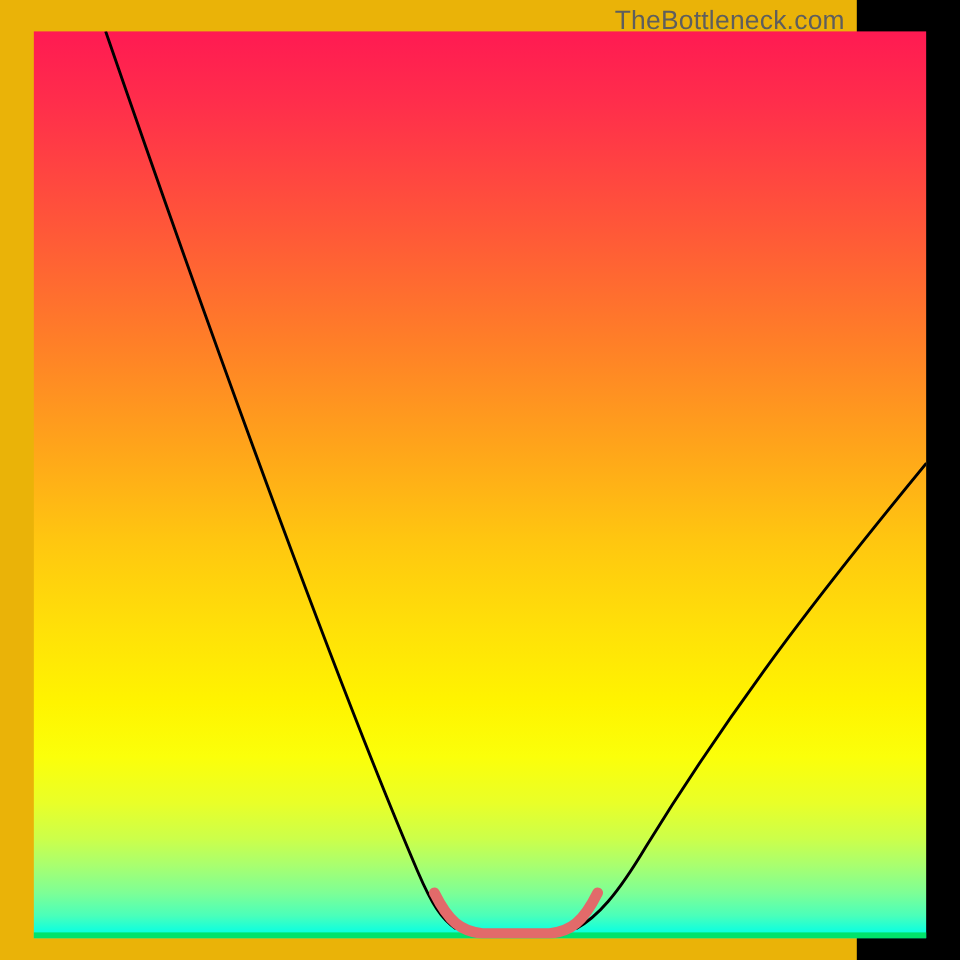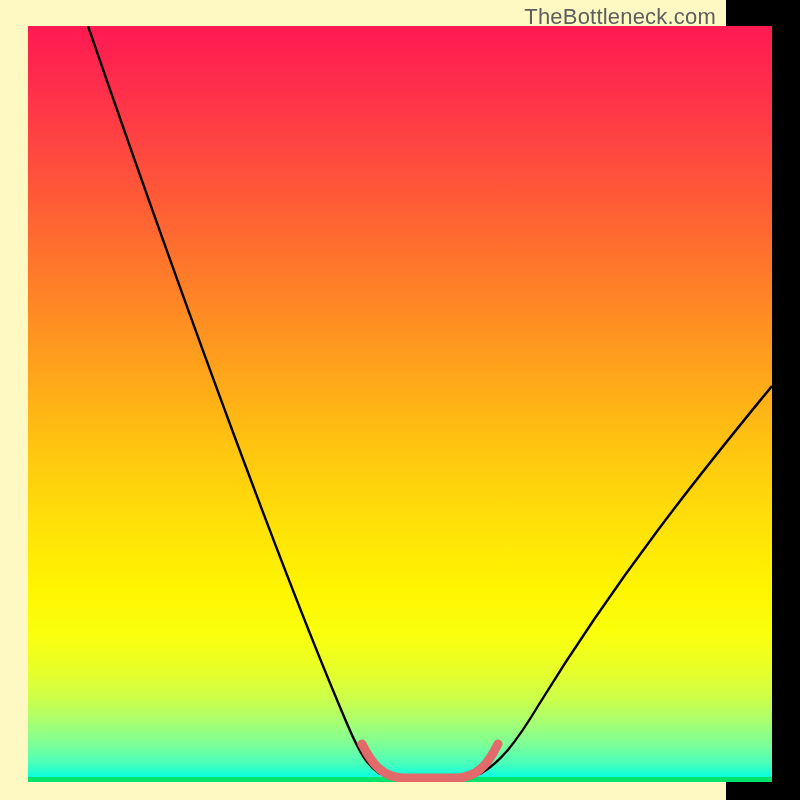--- a/index.html
+++ b/index.html
@@ -10,22 +10,21 @@
     background: #000;
     overflow: hidden;
     font-family: Arial, Helvetica, sans-serif;
   }
   .frame {
     position: absolute;
     left: 0;
     top: 0;
     width: 714px;
     height: 800px;
-    background: #fef9c3;
-    padding-left: 12px;
+    background: #eab308;
   }
   .plot {
     position: absolute;
     left: 28px;
     top: 26px;
     width: 744px;
     height: 756px;
     overflow: hidden;
   }
   .gradient {

